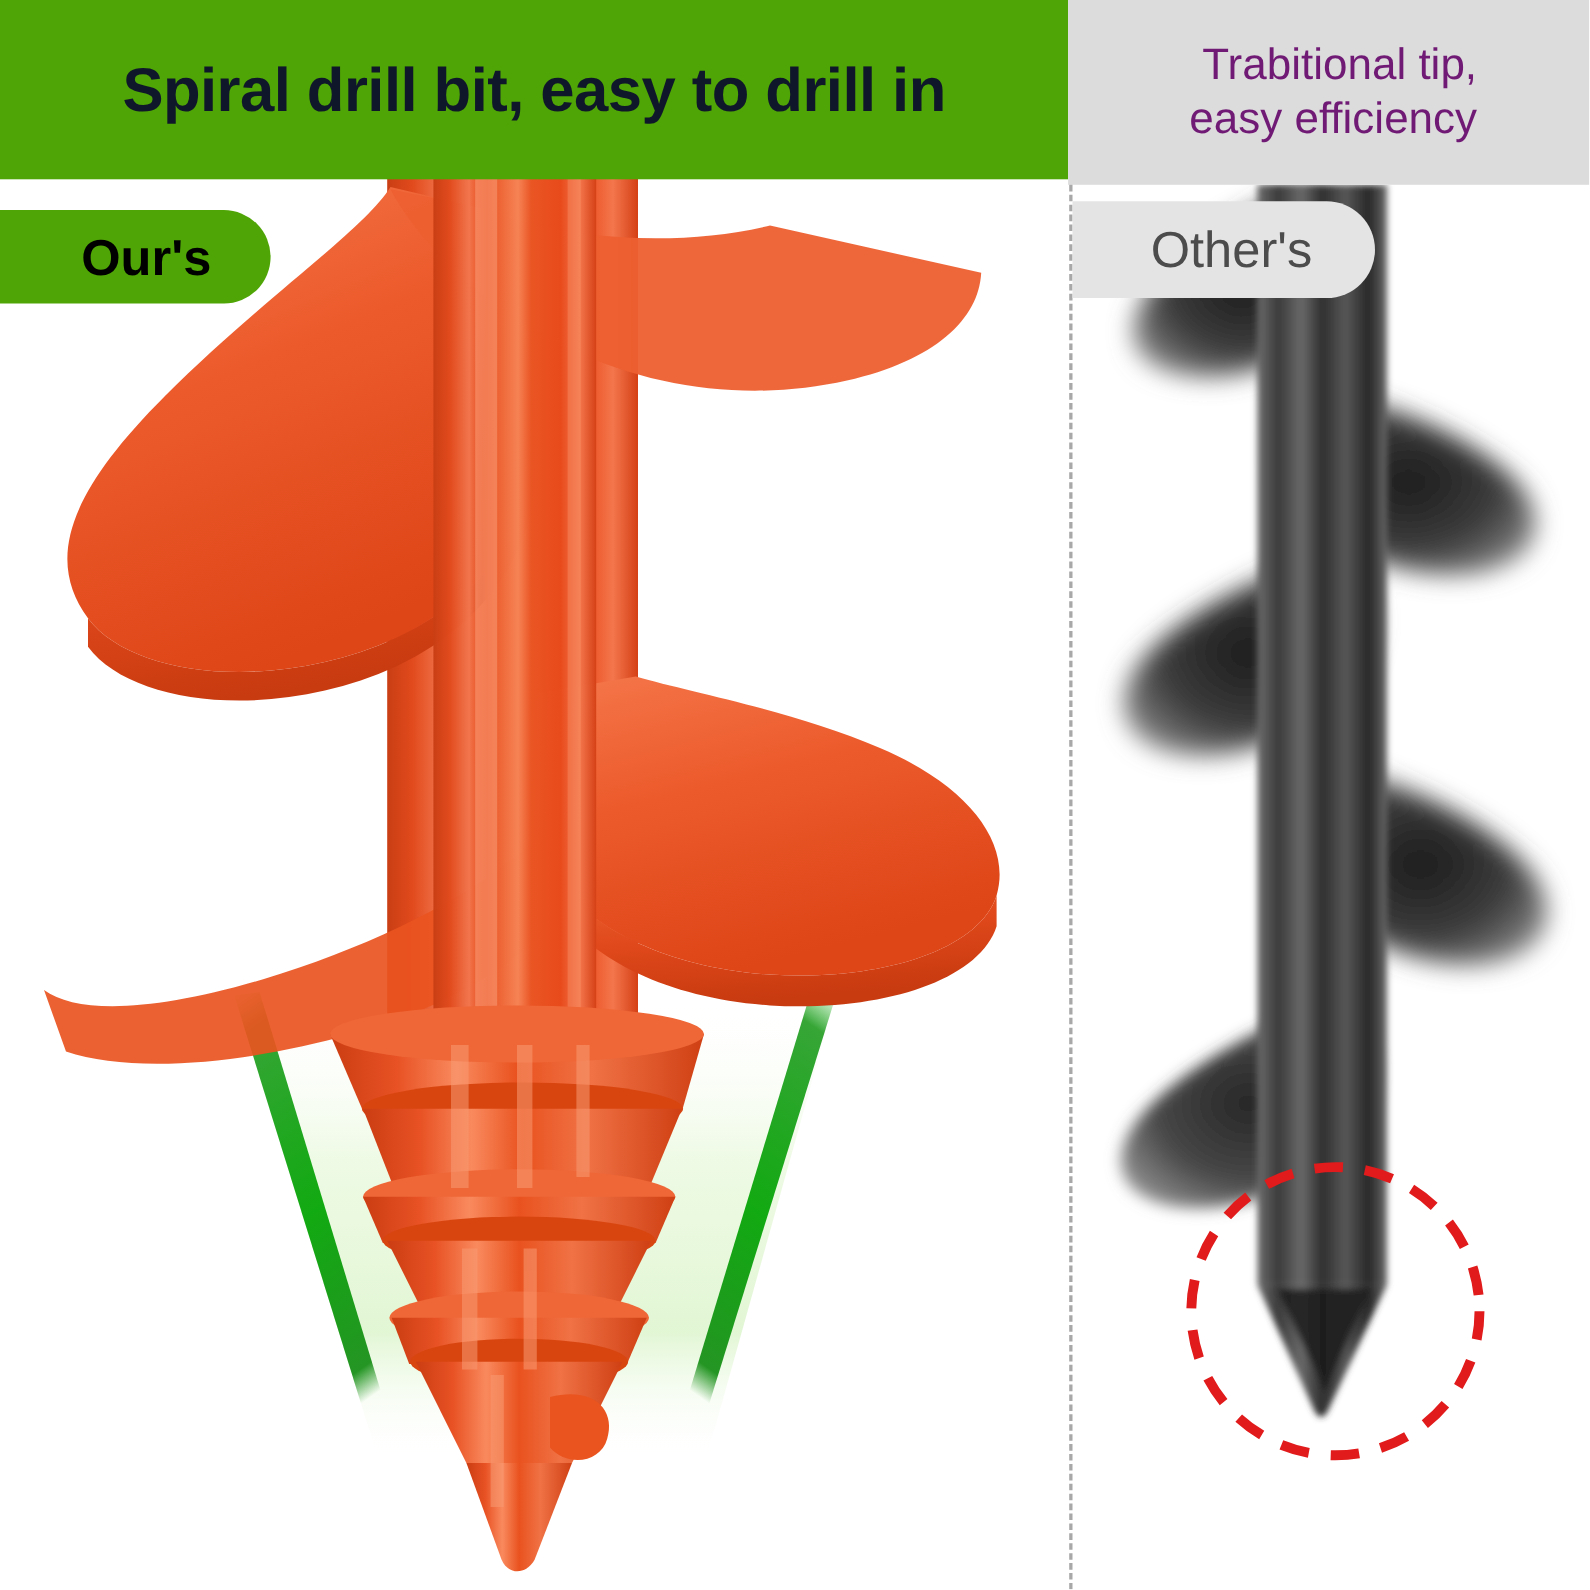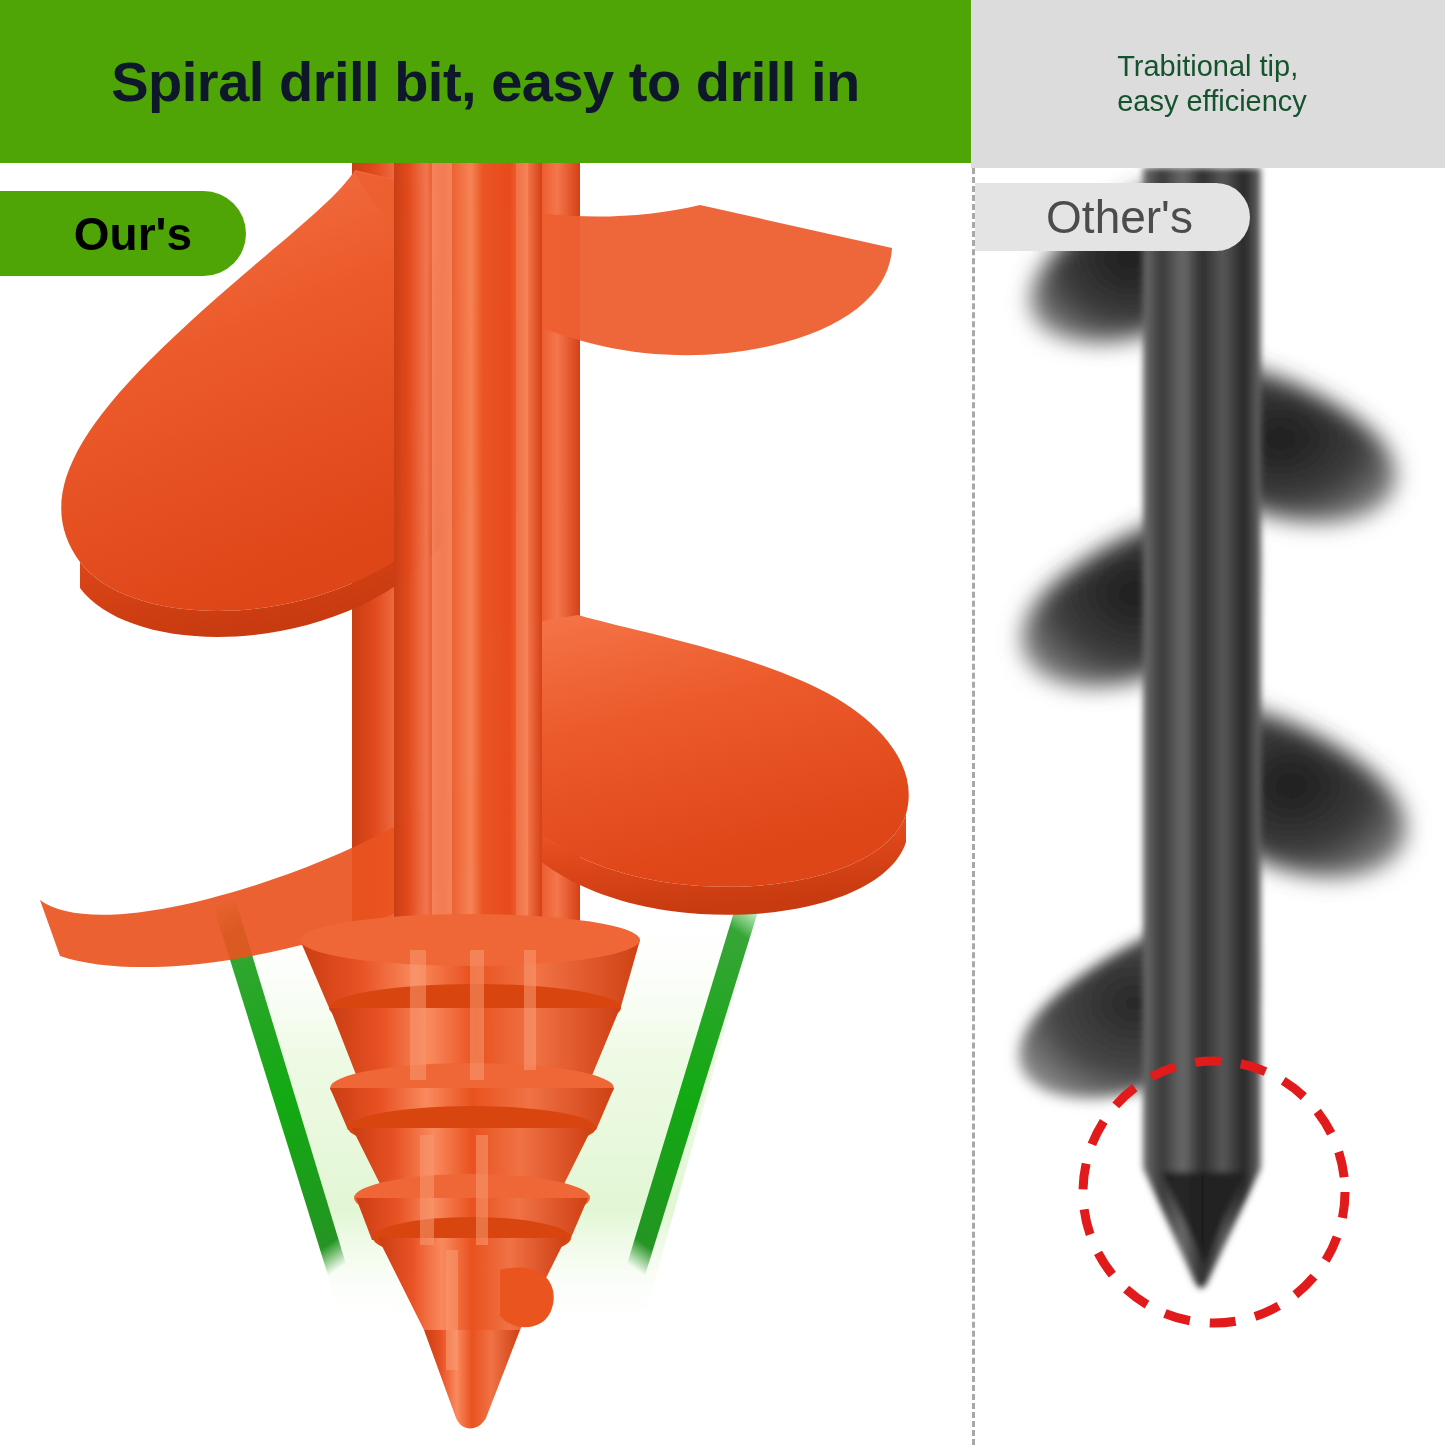--- a/index.html
+++ b/index.html
@@ -3,31 +3,31 @@
 <meta charset="utf-8">
 <style>
   html,body{margin:0;padding:0;background:#fff;}
   body{width:1445px;height:1445px;font-family:"Liberation Sans",sans-serif;overflow:hidden;}
   #stage{position:relative;width:1445px;height:1445px;background:#ffffff;overflow:hidden;}
 
   
   .hdr-left{position:absolute;left:0;top:0;width:971px;height:163px;background:#4FA505;display:flex;align-items:center;justify-content:center;}
   .hdr-left-text{color:#0f172a;font-size:56px;font-weight:bold;letter-spacing:-0.5px;white-space:nowrap;text-align:center;line-height:1.1;}
   .hdr-right{position:absolute;left:971px;top:0;width:474px;height:168px;background:#DCDCDC;display:flex;align-items:center;justify-content:center;}
-  .hdr-right-text{color:#14532d;font-size:29px;font-weight:normal;line-height:1.22;text-align:left;padding-left:8px;}
+  .hdr-right-text{color:#701a75;font-size:40px;font-weight:normal;line-height:1.22;text-align:right;padding-left:8px;}
 
   
   .divider{position:absolute;left:972px;top:168px;width:0;height:1277px;
            border-left:3px dashed #A8A8A8;}
 
   
   .badge-ours{position:absolute;left:0;top:191px;width:246px;height:85px;background:#4FA505;
               border-radius:0 46px 46px 0;display:flex;align-items:center;justify-content:center;}
   .badge-ours span{color:#000000;font-size:46px;font-weight:bold;padding-left:20px;}
-  .badge-others{position:absolute;left:975px;top:183px;width:275px;height:68px;background:#E4E4E4;
+  .badge-others{position:absolute;left:975px;top:183px;width:275px;height:88px;background:#E4E4E4;
                 border-radius:0 44px 44px 0;display:flex;align-items:center;justify-content:center;}
   .badge-others span{color:#4C4C4C;font-size:46px;font-weight:normal;padding-left:14px;}
 
   
   .art-left{position:absolute;left:0;top:150px;width:971px;height:1295px;}
   .art-right{position:absolute;left:975px;top:168px;width:470px;height:1277px;}
 
   .vfill{position:absolute;left:0;top:0;width:100%;height:100%;}
   svg{display:block;}
 </style>

